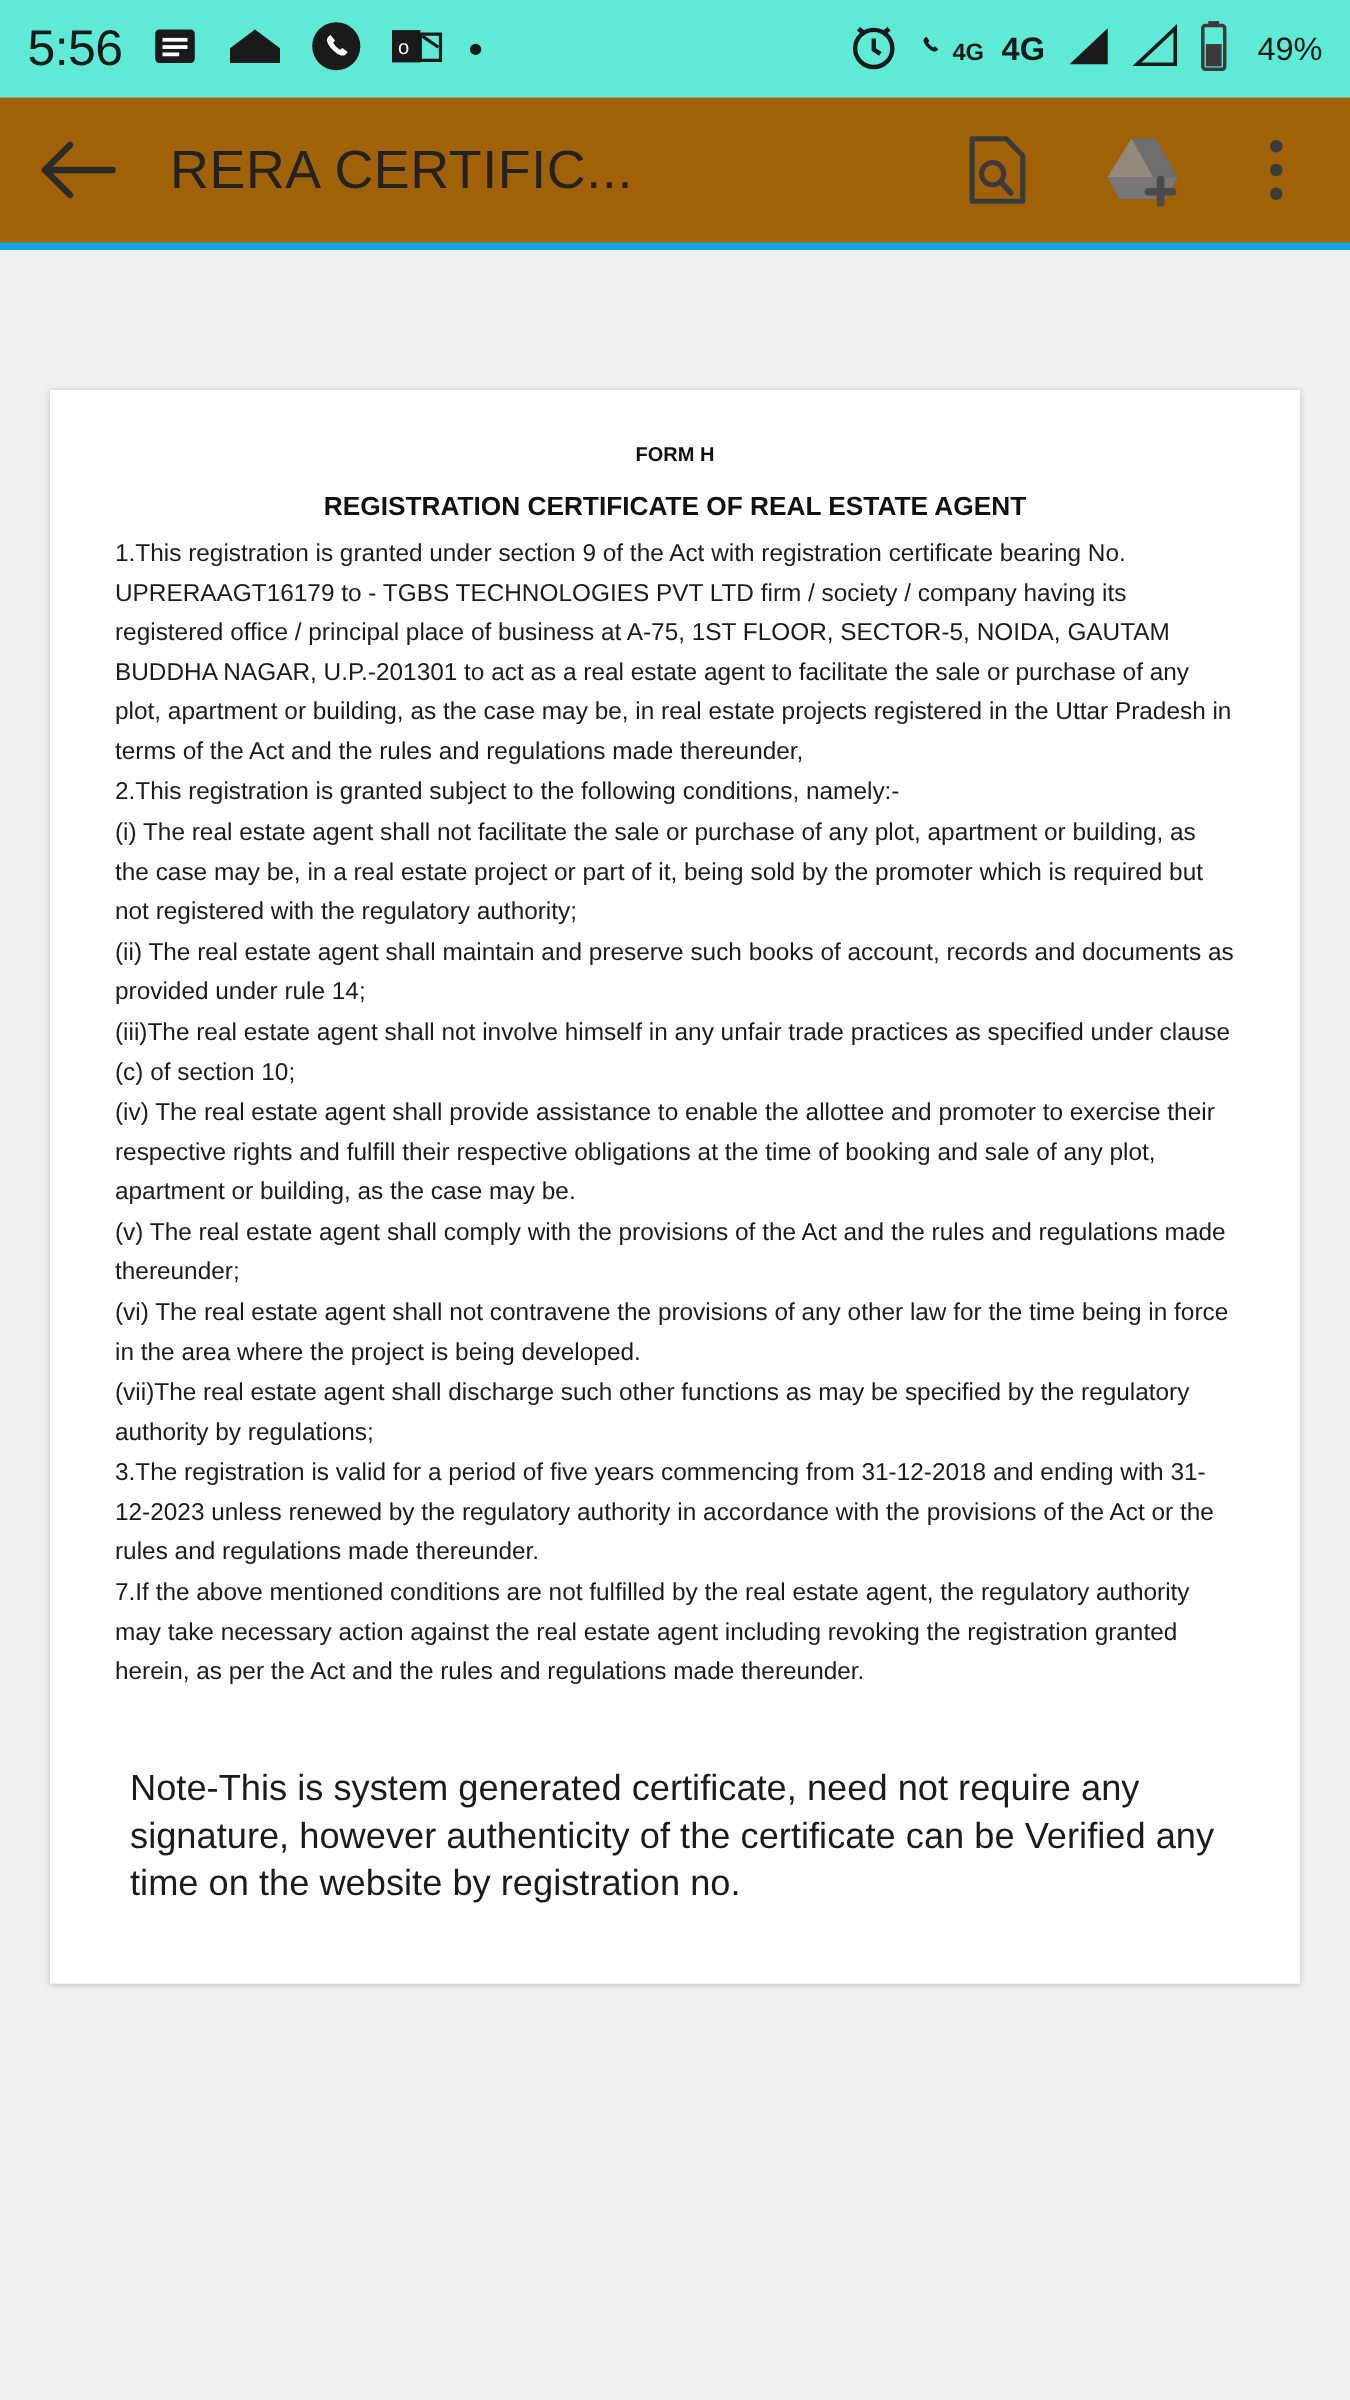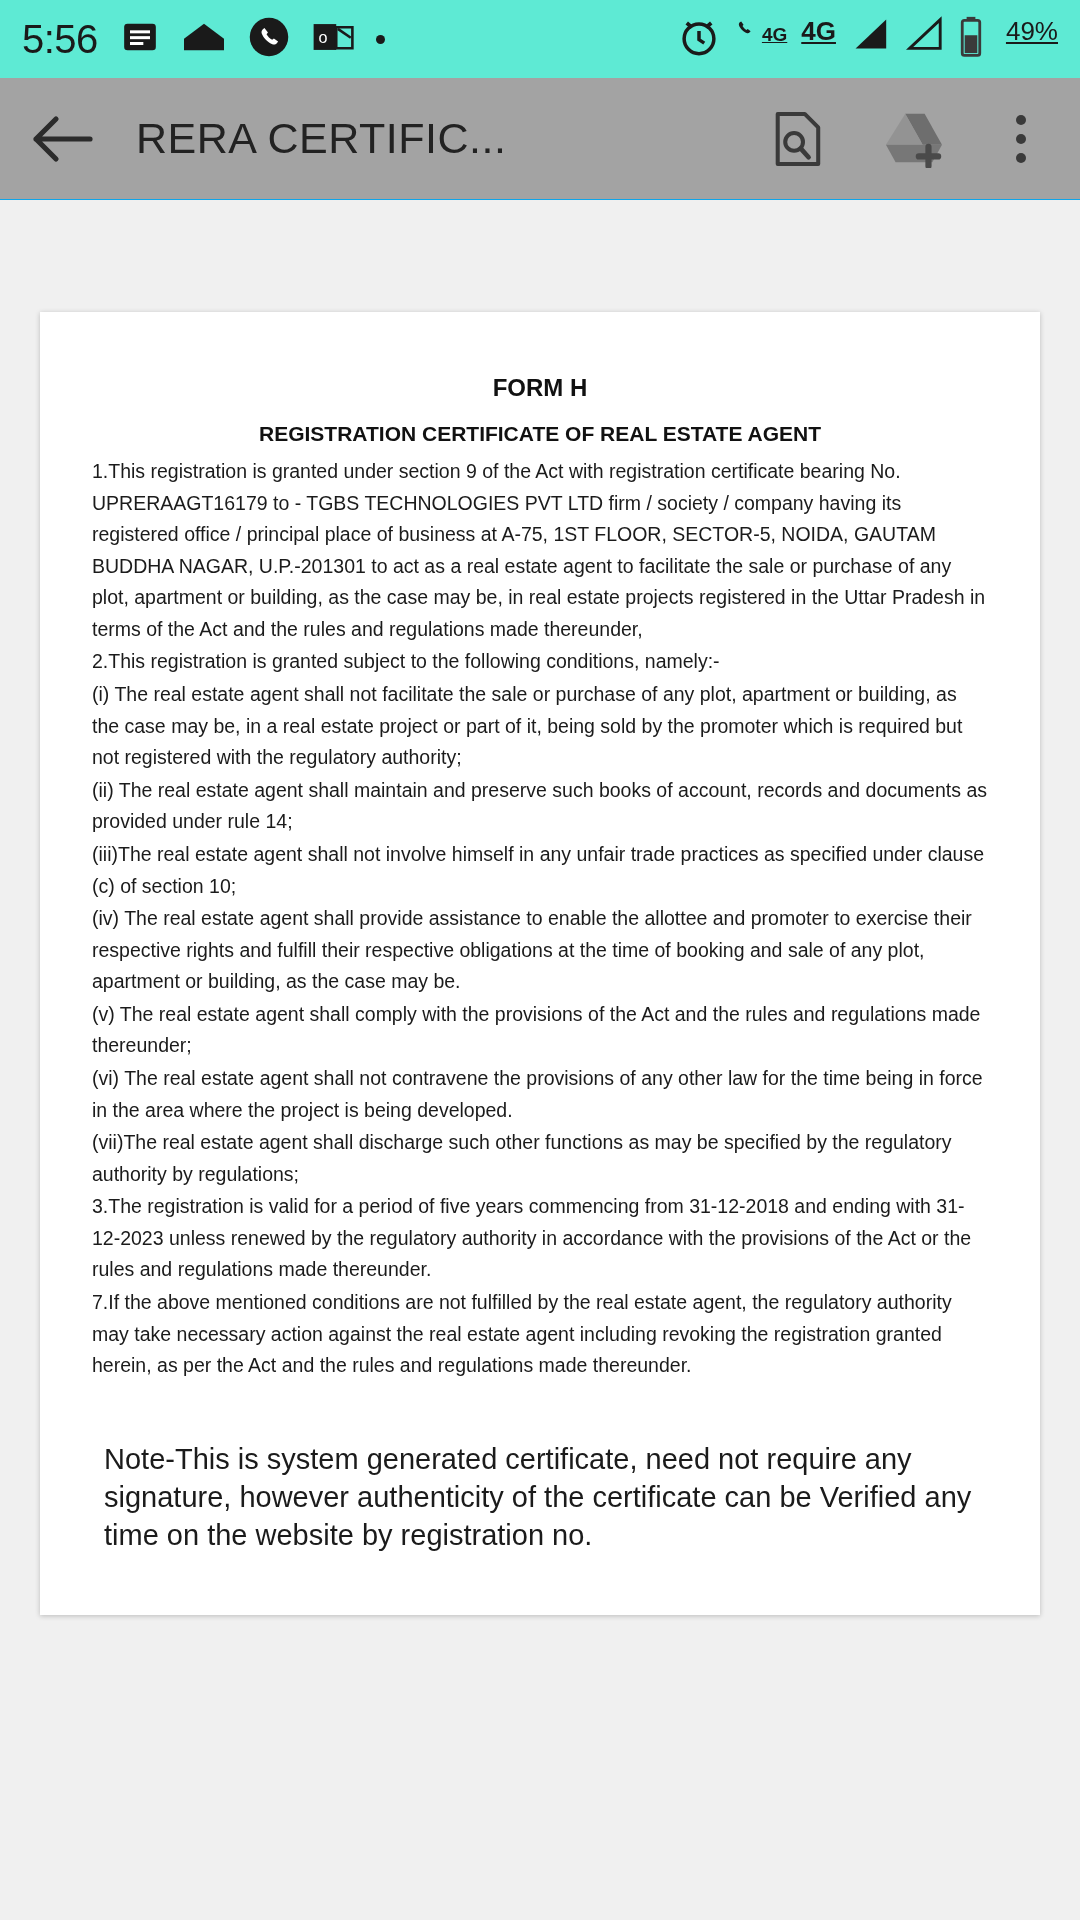--- a/index.html
+++ b/index.html
@@ -19,37 +19,37 @@
     align-items: center;
     padding: 0 22px;
     color: #1a1a1a;
   }
   .status-clock {
     font-size: 40px;
     letter-spacing: -0.5px;
     margin-right: 22px;
   }
   .status-left-icons { display: flex; align-items: center; gap: 22px; }
-  .status-right { margin-left: auto; display: flex; align-items: flex-start; gap: 14px; text-decoration: underline; }
+  .status-right { margin-left: auto; display: flex; align-items: center; gap: 14px; }
   .battery-pct { font-size: 26px; margin-left: 8px; }
   .dot-small {
     width: 9px; height: 9px; border-radius: 50%;
     background: #1a1a1a; display: inline-block;
   }
   .net4g { font-size: 26px; font-weight: bold; }
   .net4g.small { font-size: 19px; }
 
   
   .appbar {
     height: 122px;
-    background: #a3a3a3;
+    background: #a16207;
     display: flex;
     align-items: center;
     padding: 0 30px;
-    border-bottom: 1px solid #0ea5e9;
+    border-bottom: 6px solid #0ea5e9;
   }
   .appbar-title {
     font-size: 43px;
     color: #222;
     margin-left: 42px;
     white-space: nowrap;
     overflow: hidden;
     letter-spacing: 0.5px;
   }
   .appbar-actions {
@@ -72,21 +72,21 @@
   }
   .page {
     width: 1000px;
     margin: 0 auto;
     background: #ffffff;
     box-shadow: 0 1px 5px rgba(0,0,0,0.22);
     min-height: 1140px;
     padding: 36px 52px 60px 52px;
   }
   .c { text-align: center; font-weight: bold; color: #111; }
-  .t-formh { font-size: 24px; margin-top: 26px; }
+  .t-formh { font-size: 16px; margin-top: 8px; }
   .t-rule { font-size: 20px; margin-top: 18px; }
   .t-heading { font-size: 21px; margin-top: 20px; }
 
   .body-text {
     font-size: 19.5px;
     line-height: 1.62;
     color: #1b1b1b;
     text-align: left;
     margin-top: 10px;
   }

